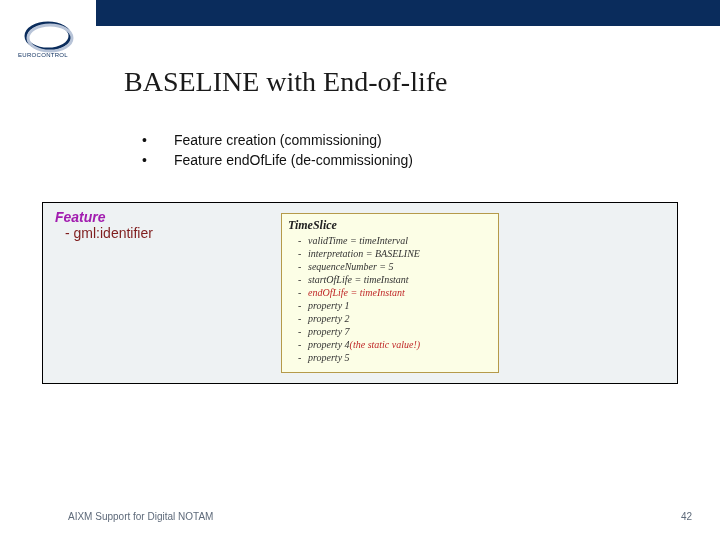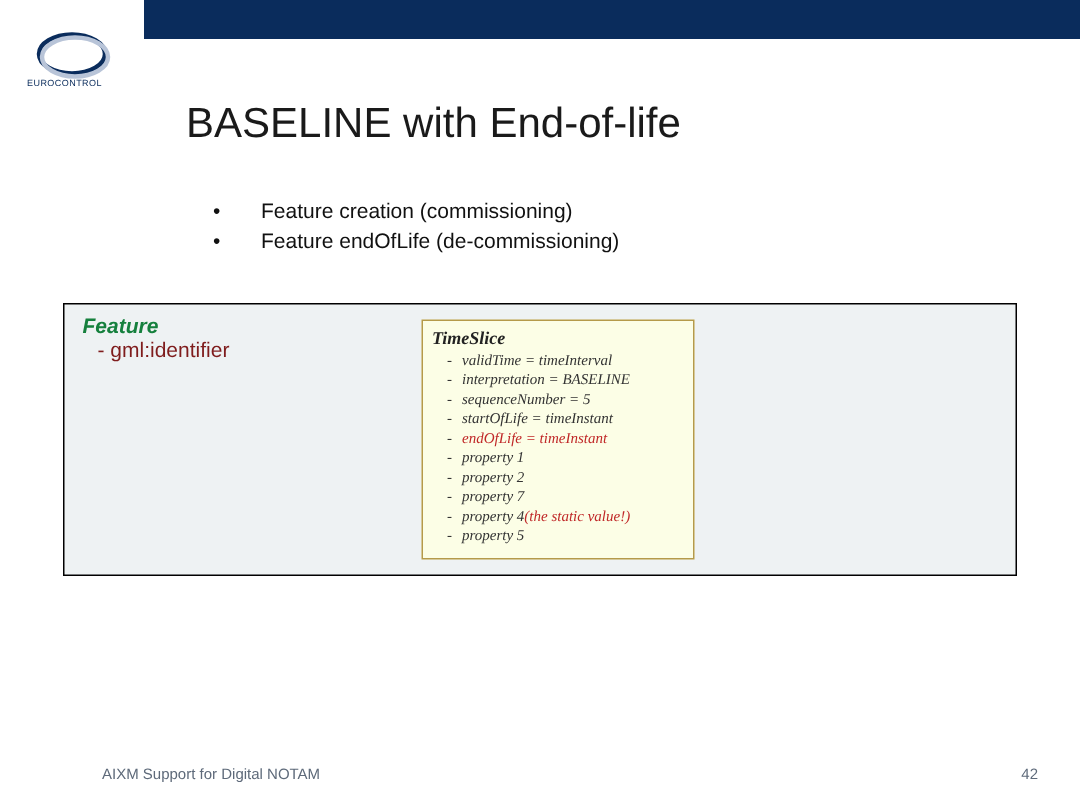--- a/index.html
+++ b/index.html
@@ -1,27 +1,27 @@
 <!DOCTYPE html>
 <html><head>
 <meta charset="utf-8">
 <style>
   * { box-sizing: border-box; margin: 0; padding: 0; }
   html, body { width: 720px; height: 540px; background: #ffffff; font-family: Arial, Helvetica, sans-serif; }
   .slide { position: relative; width: 720px; height: 540px; background: #fff; overflow: hidden; }
   .topbar { position: absolute; top: 0; left: 96px; width: 624px; height: 26px; background: #0a2c5c; }
   .logo { position: absolute; top: 20px; left: 18px; }
-  .title { position: absolute; top: 66px; left: 124px; font-size: 28px; color: #1a1a1a; font-weight: 400; }
+  .title { position: absolute; top: 66px; left: 124px; font-size: 28px; color: #1a1a1a; font-weight: 400; font-family: Liberation Serif, serif; }
   .bullets { position: absolute; top: 130px; left: 142px; font-size: 14px; line-height: 1.45; color: #111; }
   .bullets li { display: flex; align-items: flex-start; }
   .bullets .dot { width: 32px; display: inline-block; }
   .feature-outer { position: absolute; top: 202px; left: 42px; width: 636px; height: 182px; border: 1px solid #000; background: #eef2f3; }
-  .feature-outer .ftitle { padding: 6px 8px 0 12px; font-style: italic; font-weight: bold; font-size: 14px; color: #15803d; }
+  .feature-outer .ftitle { padding: 6px 8px 0 12px; font-style: italic; font-weight: bold; font-size: 14px; color: #a21caf; }
   .feature-outer .fsub { padding: 0 10px 0 22px; font-size: 14px; color: #7f1d1d; }
-  .timeslice { position: absolute; top: 10px; left: 238px; width: 182px; height: 160px; background: #fcfee6; border: 1px solid #b59a4a; padding: 4px 6px; font-family: "Times New Roman", Times, serif; }
+  .timeslice { position: absolute; top: 10px; left: 238px; width: 218px; height: 160px; background: #fcfee6; border: 1px solid #b59a4a; padding: 4px 6px; font-family: "Times New Roman", Times, serif; }
   .timeslice .tstitle { font-style: italic; font-weight: bold; font-size: 12px; color: #222; margin-bottom: 1px; }
   .timeslice ul { list-style: none; padding-left: 10px; }
   .timeslice li { display: flex; align-items: baseline; font-size: 10px; line-height: 1.3; color: #333; font-style: italic; }
   .timeslice .dash { width: 10px; flex: 0 0 10px; color: #333; }
   .timeslice .red { color: #c02828; }
   .footer-left { position: absolute; bottom: 18px; left: 48px; font-size: 10px; color: #5e6a7a; margin-left: 20px; }
   .footer-right { position: absolute; bottom: 18px; right: 28px; font-size: 10px; color: #5e6a7a; }
 </style>
 </head>
 <body>

